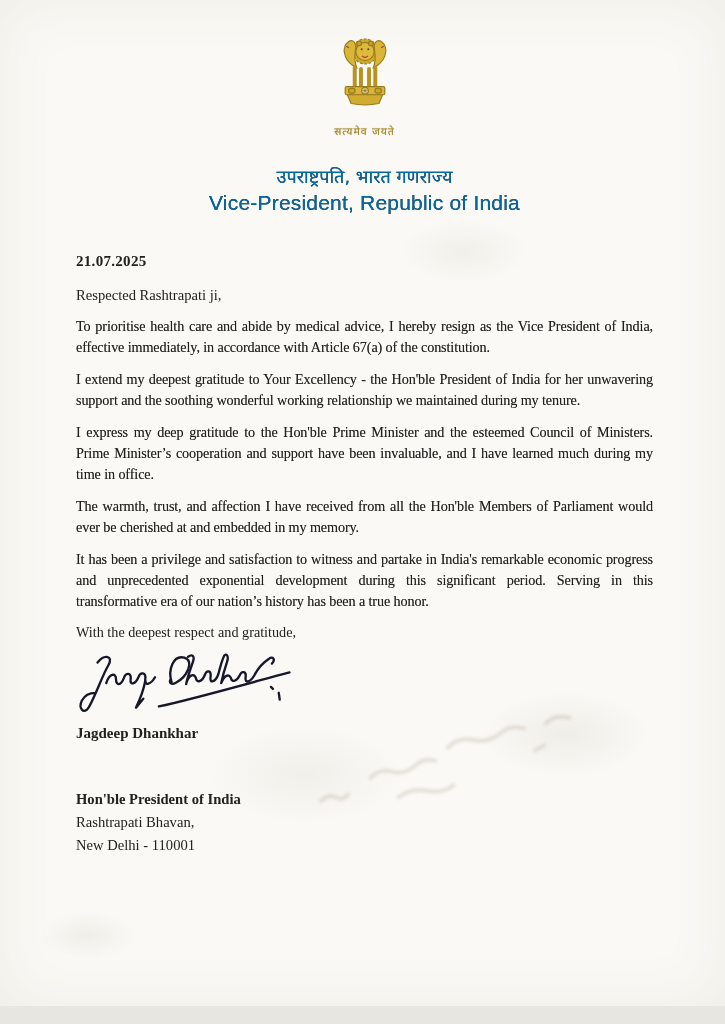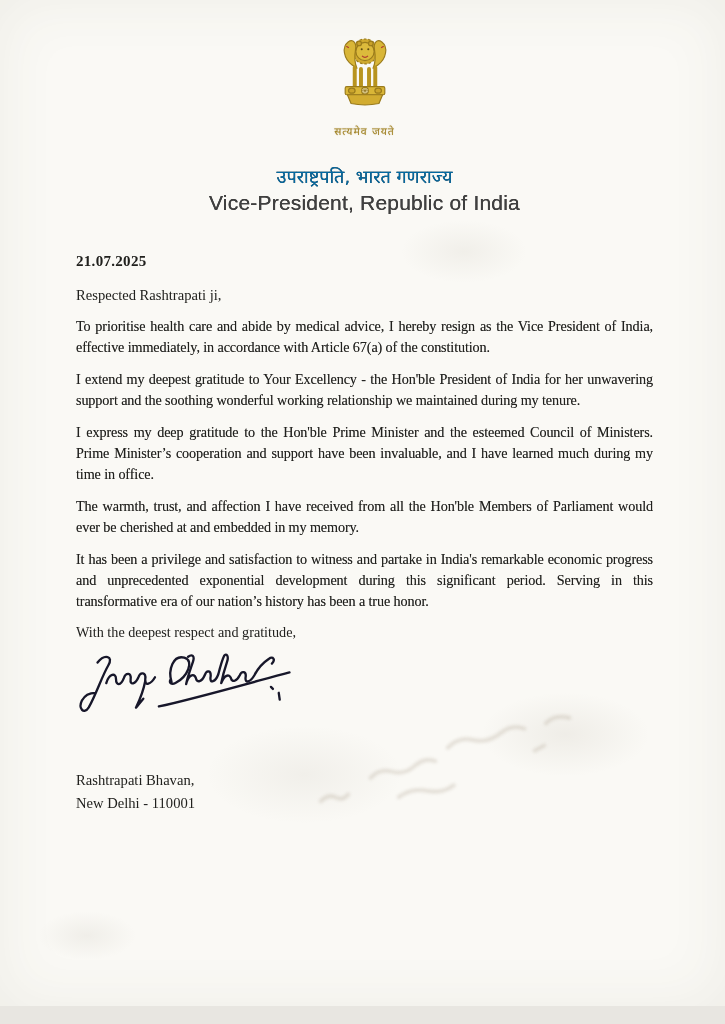--- a/index.html
+++ b/index.html
@@ -34,21 +34,21 @@
   }
   .title-hindi{
     text-align:center;margin-top:26px;
     font-family:"DejaVu Sans", sans-serif;
     font-size:18px;font-weight:500;color:#0369a1;
     text-shadow:0 0 .5px #333;
   }
   .title-english{
     text-align:center;margin-top:3px;
     font-family:"Liberation Sans", sans-serif;
-    font-size:21px;font-weight:400;color:#404040;
+    font-size:21px;font-weight:400;color:#0369a1;
     text-shadow:0 0 .6px #2a2a2a;
     letter-spacing:.2px;
   }
 
   
   .date-line{
     text-align:left;font-weight:bold;font-size:15px;
     margin-top:38px;letter-spacing:.3px;
   }
   .salutation{margin-top:17px;font-size:14.6px;}
@@ -150,22 +150,24 @@
 
             <path d="M85 61 C118 54 178 37 219 26"></path>
 
             <path d="M200 41 L202 43"></path>
             <path d="M208 47 L209 54"></path>
           </g>
         </svg>
       </span>
     </div>
 
+    <div class="signer-name">Jagdeep Dhankhar</div>
 
     <div class="recipient">
+      <div class="r1">Hon'ble President of India</div>
       <div class="r2">Rashtrapati Bhavan,</div>
       <div class="r3">New Delhi - 110001</div>
     </div>
 
   </div>
 
   <div class="ghost">
     <svg width="330" height="110" viewBox="0 0 330 110" aria-hidden="true">
       <g fill="none" stroke="#9b8c76" stroke-width="4" stroke-linecap="round" opacity=".45">
         <path d="M18 74 q8 -7 16 -2 q6 4 12 -2"></path>

